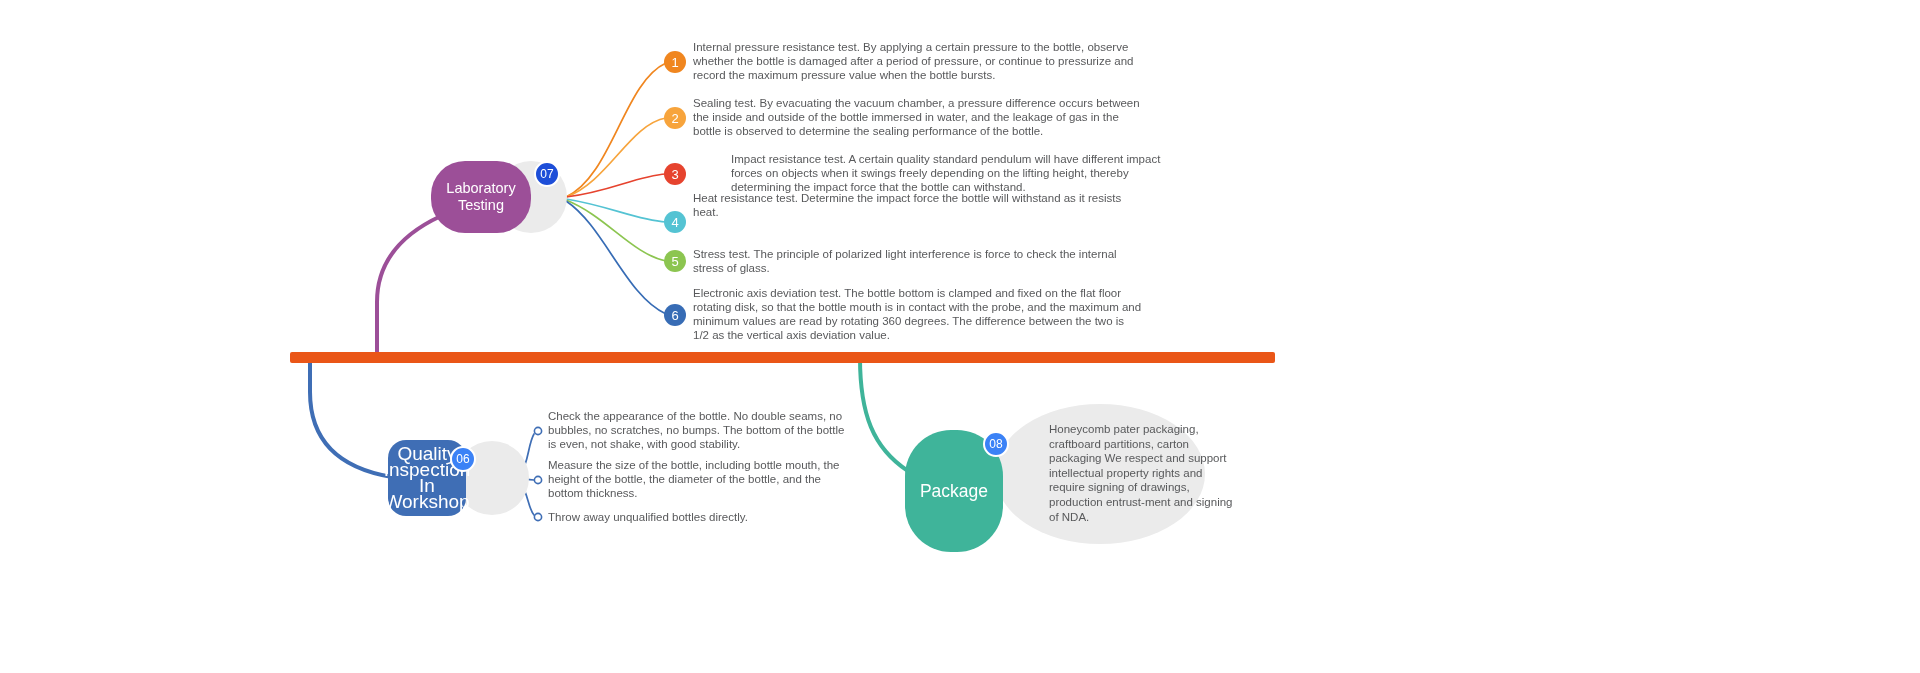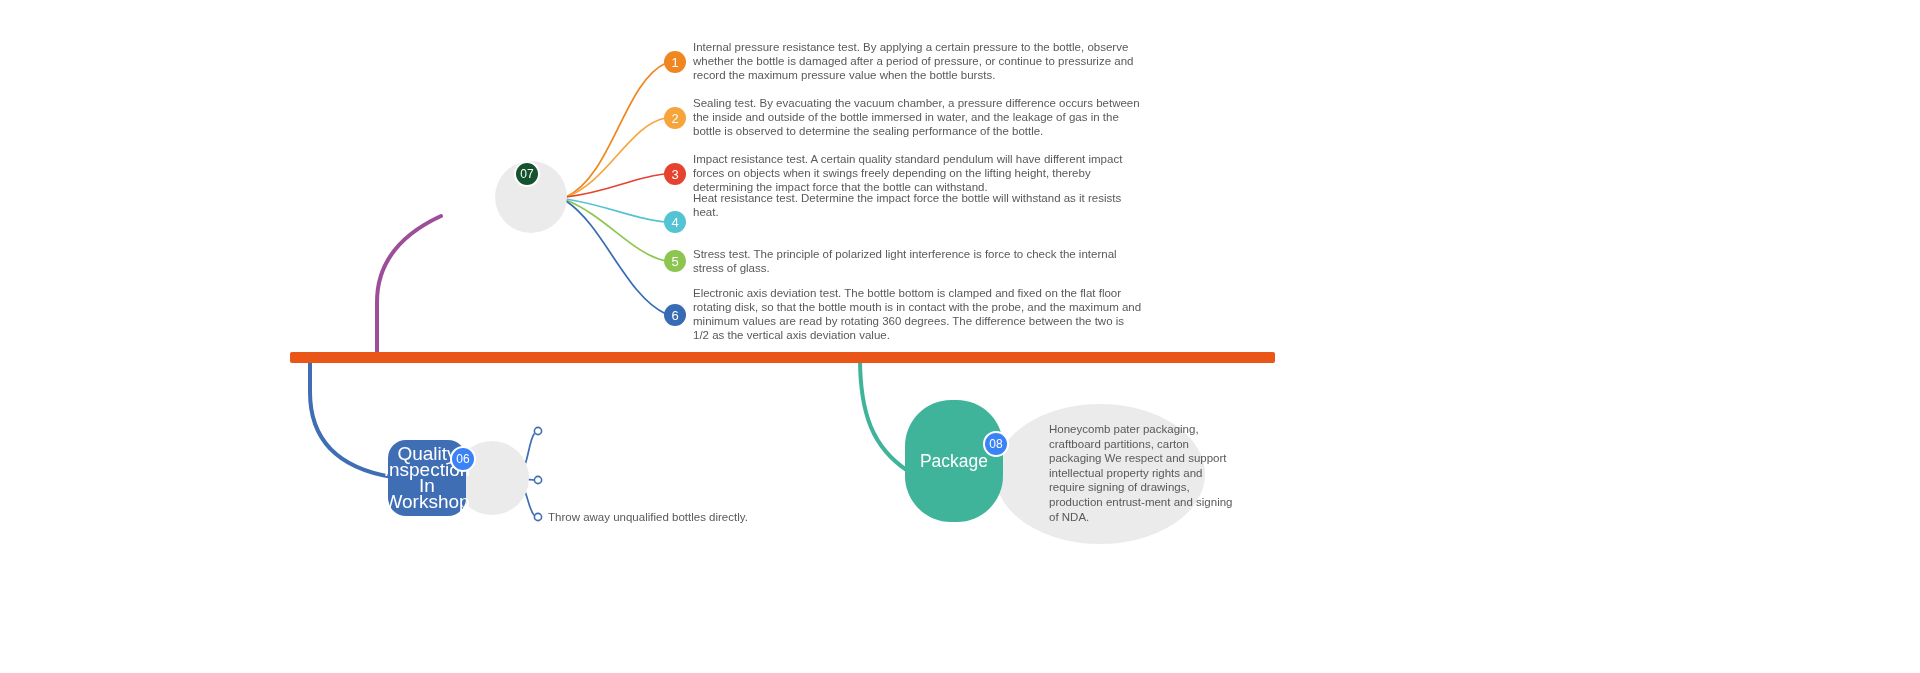--- a/index.html
+++ b/index.html
@@ -42,21 +42,21 @@
     text-align: center;
   }
   .node .node-label { white-space: pre-line; }
 
   .node.lab     { left: 431px; top: 161px; width: 100px; height: 72px; border-radius: 34px; }
   .node.lab .node-label { font-size: 14.5px; line-height: 17px; }
 
   .node.quality { left: 388px; top: 440px; width: 78px;  height: 76px; border-radius: 18px; }
   .node.quality .node-label { font-size: 19px; line-height: 16px; }
 
-  .node.package { left: 905px; top: 400px; width: 98px;  height: 122px; border-radius: 46px; }
+  .node.package { left: 905px; top: 430px; width: 98px;  height: 122px; border-radius: 46px; }
   .node.package .node-label { font-size: 17.5px; }
 
   .badge {
     position: absolute;
     width: 26px; height: 26px;
     border-radius: 50%;
     border: 2px solid #ffffff;
     box-sizing: border-box;
     color: #ffffff;
     font-size: 12px;
@@ -117,48 +117,54 @@
     <path class="thin" d="M 521 478 C 526 479, 529 480, 534 480" style="stroke: rgb(63, 110, 181);"></path>
     <path class="thin" d="M 520 481 C 529 496, 528 508, 534 515" style="stroke: rgb(63, 110, 181);"></path>
     <circle class="bullet" cx="538" cy="431" r="3.6" style="stroke: rgb(63, 110, 181);"></circle>
     <circle class="bullet" cx="538" cy="480" r="3.6" style="stroke: rgb(63, 110, 181);"></circle>
     <circle class="bullet" cx="538" cy="517" r="3.6" style="stroke: rgb(63, 110, 181);"></circle>
   </svg>
 
   <div class="bar" style="background: rgb(234, 86, 23);"></div>
 
   <div class="bubble" style="left: 495px; top: 161px; width: 72px; height: 72px; background: rgb(235, 235, 235);"></div>
-  <div class="badge" style="left: 514px; top: 161px; background: #14532d;">07</div>
+  <div class="node lab" style="background: rgb(156, 79, 152);">
+    <span class="node-label">Laboratory
+Testing</span>
+  </div>
+  <div class="badge" style="left: 534px; top: 161px; background: #1d4ed8;">07</div>
 
   <div class="num-circle" style="left: 664px; top: 51px; background: rgb(240, 134, 31);">1</div>
   <div class="item-text top" style="top:40px;">Internal pressure resistance test. By applying a certain pressure to the bottle, observe whether the bottle is damaged after a period of pressure, or continue to pressurize and record the maximum pressure value when the bottle bursts.</div>
 
   <div class="num-circle" style="left: 664px; top: 107px; background: rgb(247, 164, 60);">2</div>
   <div class="item-text top" style="top:96px;">Sealing test. By evacuating the vacuum chamber, a pressure difference occurs between the inside and outside of the bottle immersed in water, and the leakage of gas in the bottle is observed to determine the sealing performance of the bottle.</div>
 
   <div class="num-circle" style="left: 664px; top: 163px; background: rgb(230, 67, 46);">3</div>
-  <div class="item-text top" style="top:152px;">Impact resistance test. A certain quality standard pendulum will have different impact forces on objects when it swings freely depending on the lifting height, thereby determining the impact force that the bottle can withstand.</div>
+  <div class="item-text top" style="top:152px;margin-left:38px;">Impact resistance test. A certain quality standard pendulum will have different impact forces on objects when it swings freely depending on the lifting height, thereby determining the impact force that the bottle can withstand.</div>
 
   <div class="num-circle" style="left: 664px; top: 211px; background: rgb(84, 195, 211);">4</div>
   <div class="item-text top" style="top:191px;">Heat resistance test. Determine the impact force the bottle will withstand as it resists heat.</div>
 
   <div class="num-circle" style="left: 664px; top: 250px; background: rgb(140, 197, 80);">5</div>
   <div class="item-text top" style="top:247px;">Stress test. The principle of polarized light interference is force to check the internal stress of glass.</div>
 
   <div class="num-circle" style="left: 664px; top: 304px; background: rgb(55, 108, 181);">6</div>
   <div class="item-text top" style="top:286px;">Electronic axis deviation test. The bottle bottom is clamped and fixed on the flat floor rotating disk, so that the bottle mouth is in contact with the probe, and the maximum and minimum values are read by rotating 360 degrees. The difference between the two is 1/2 as the vertical axis deviation value.</div>
 
   <div class="bubble" style="left: 455px; top: 441px; width: 74px; height: 74px; background: rgb(235, 235, 235);"></div>
   <div class="node quality" style="background: rgb(63, 110, 181);">
     <span class="node-label">Quality
 Inspection
 In Workshop</span>
   </div>
   <div class="badge" style="left: 450px; top: 446px; background: #3b82f6;">06</div>
 
+  <div class="item-text wsleft" style="top:409px;">Check the appearance of the bottle. No double seams, no bubbles, no scratches, no bumps. The bottom of the bottle is even, not shake, with good stability.</div>
+  <div class="item-text wsleft" style="top:458px;">Measure the size of the bottle, including bottle mouth, the height of the bottle, the diameter of the bottle, and the bottom thickness.</div>
   <div class="item-text wsleft" style="top:510px;">Throw away unqualified bottles directly.</div>
 
   <div class="bubble" style="left: 995px; top: 404px; width: 210px; height: 140px; background: rgb(235, 235, 235);"></div>
   <div class="node package" style="background: rgb(63, 180, 154);">
     <span class="node-label">Package</span>
   </div>
   <div class="badge" style="left: 983px; top: 431px; background: #3b82f6;">08</div>
   <div class="package-text">Honeycomb pater packaging, craftboard partitions, carton packaging We respect and support intellectual property rights and require signing of drawings, production entrust-ment and signing of NDA.</div>
 
 </div>

